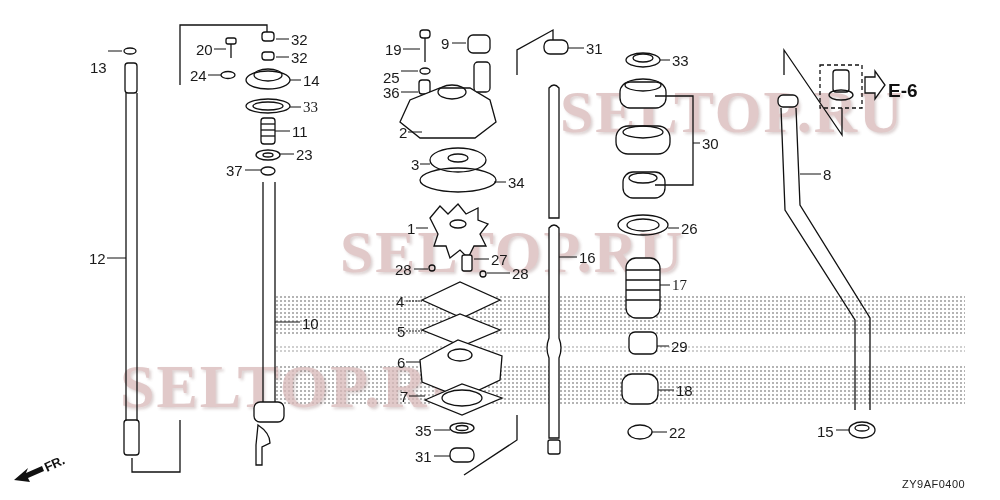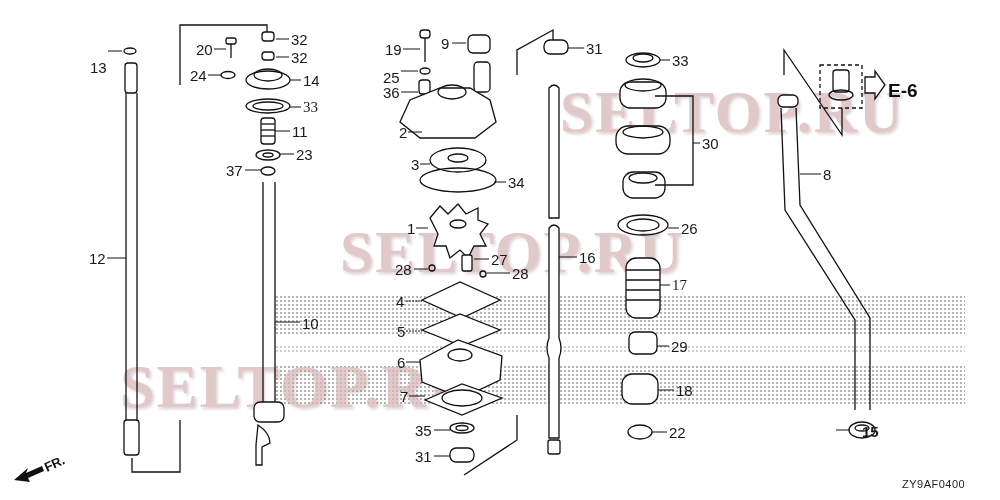--- a/index.html
+++ b/index.html
@@ -215,18 +215,18 @@
   <span class="callout" style="left:586px;top:41px;">31</span>
   <span class="callout" style="left:579px;top:250px;">16</span>
   <span class="callout" style="left:672px;top:53px;">33</span>
   <span class="callout" style="left:702px;top:136px;">30</span>
   <span class="callout" style="left:681px;top:221px;">26</span>
   <span class="callout" style="left:672px;top:278px;font-family:Liberation Serif, serif;">17</span>
   <span class="callout" style="left:671px;top:339px;">29</span>
   <span class="callout" style="left:676px;top:383px;">18</span>
   <span class="callout" style="left:669px;top:425px;">22</span>
   <span class="callout" style="left:823px;top:167px;">8</span>
-  <span class="callout" style="left:862px;top:424px;font-weight:bold;">15</span>
+  <span class="callout" style="left:817px;top:424px;">15</span>
 
   <span class="ref" style="left:888px;top:80px;">E-6</span>
   <span class="fr" style="left:44px;top:456px;">FR.</span>
   <span class="code" style="left:902px;top:478px;">ZY9AF0400</span>
 </div>
 
 </body></html>

